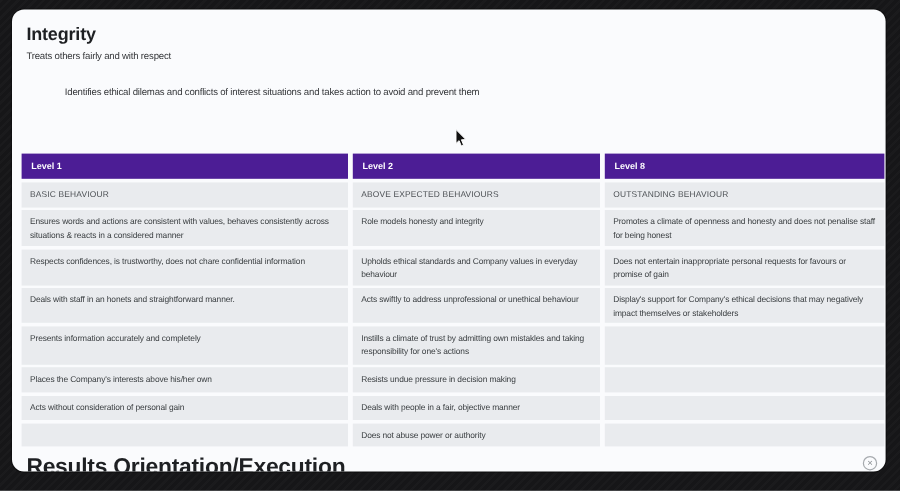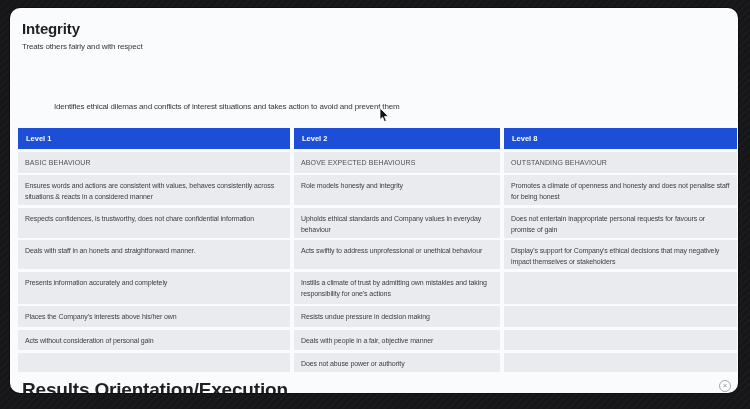--- a/index.html
+++ b/index.html
@@ -27,30 +27,30 @@
     position: absolute; left: 12px; top: 12px;
     font-size: 15px; font-weight: 700; color: #1e2023;
     letter-spacing: -0.01em;
   }
   .intro {
     position: absolute; left: 12px;
     font-size: 8px; color: #35373a;
     letter-spacing: -0.02em;
     white-space: nowrap;
   }
-  .i1 { top: 34px; } .i2 { top: 55px; } .i3 { top: 94px; padding-left: 32px; } .i4 { top: 97px; }
+  .i1 { top: 34px; } .i2 { top: 55px; } .i3 { top: 64px; padding-left: 32px; } .i4 { top: 97px; }
   .comp-table {
     position: absolute; left: 8px; top: 120px;
     display: grid;
     grid-template-columns: 272px 206px 233px;
     grid-template-rows: 21px 21px 30px 30px 29px 32px 21px 20.5px 19.5px;
     gap: 2.5px 4px;
   }
   .th {
-    background: #1d4ed8; color: #ffffff;
+    background: #4c1d95; color: #ffffff;
     font-size: 7.5px; font-weight: 700;
     display: flex; align-items: center;
     padding: 0 8px;
   }
   .sub {
     background: #e9ebee; color: #4e5256;
     font-size: 7px; letter-spacing: 0.02em;
     display: flex; align-items: center;
     padding: 0 7px;
   }

